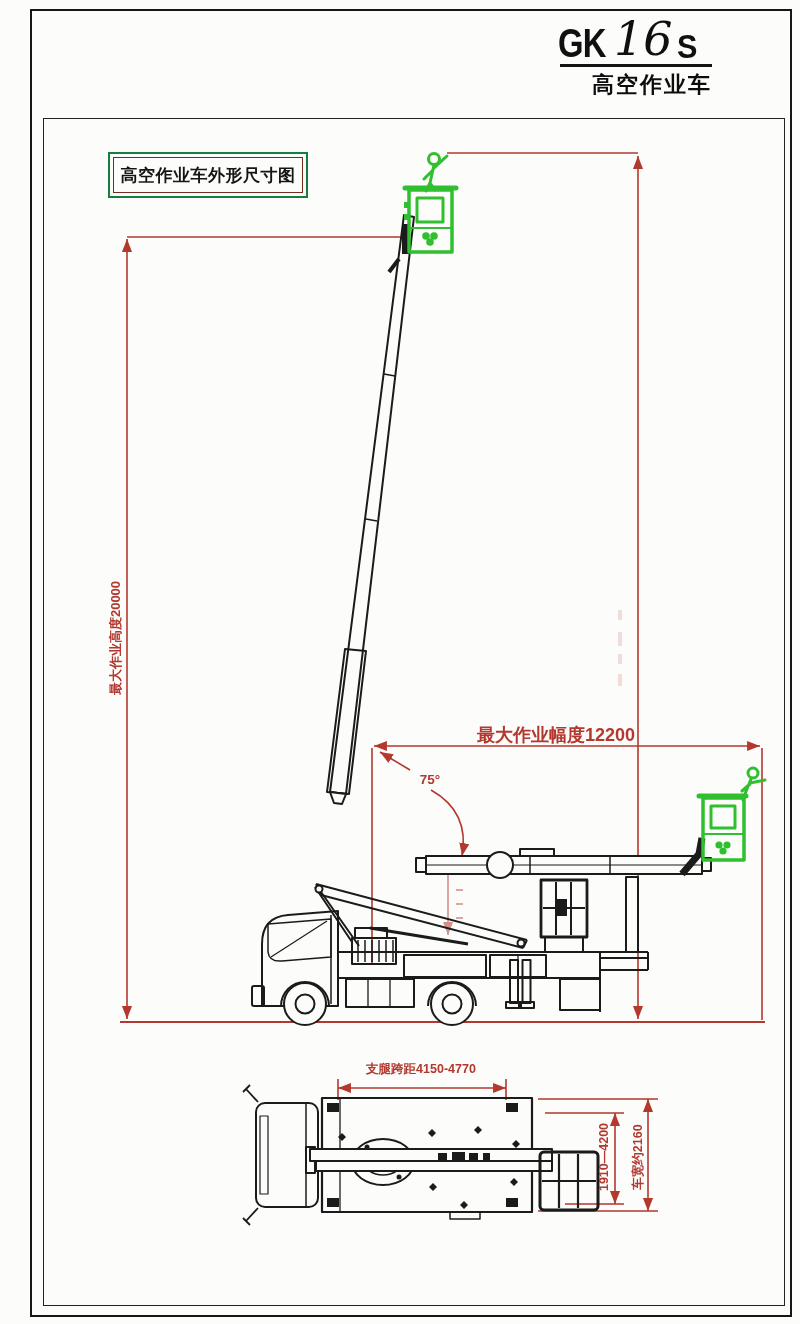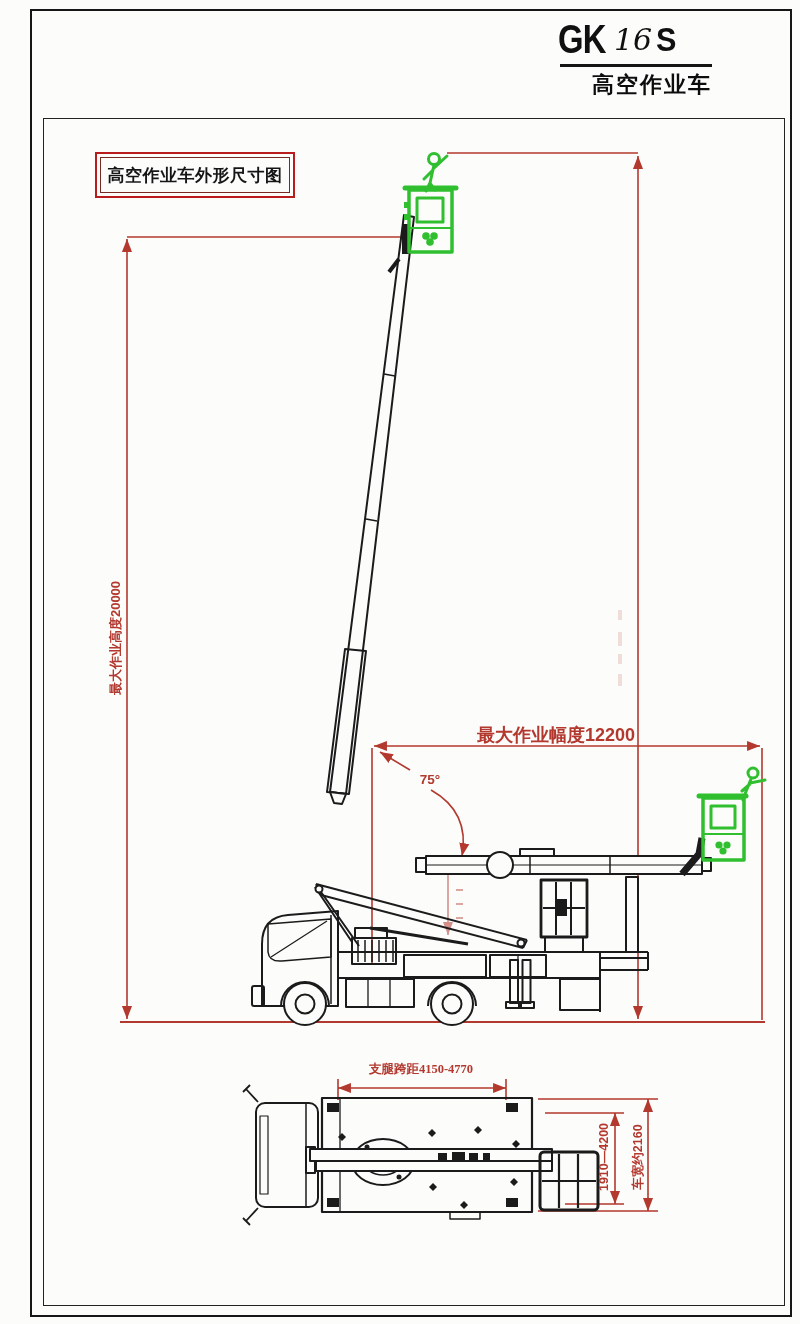--- a/index.html
+++ b/index.html
@@ -3,41 +3,41 @@
 <meta charset="utf-8">
 <style>
   html,body{margin:0;padding:0;background:#ffffff;}
   #page{position:relative;width:800px;height:1324px;background:#fcfcfb;
         font-family:"Liberation Sans",sans-serif;overflow:hidden;}
   .abs{position:absolute;}
   
   .outer-frame{left:30px;top:9px;width:758px;height:1304px;border:2.5px solid #161616;}
   .inner-frame{left:43px;top:118px;width:740px;height:1186px;border:1.5px solid #222;}
   
-  .title-row{left:558px;top:12px;width:158px;height:54px;display:flex;align-items:center;
+  .title-row{left:558px;top:12px;width:158px;height:54px;display:flex;align-items:flex-end;
              justify-content:flex-start;color:#101010;}
   .t-gk{font-weight:800;font-size:40px;letter-spacing:-1px;transform:scaleX(.82);transform-origin:left bottom;}
-  .t-16{font-family:"DejaVu Serif",serif;font-style:italic;font-size:30px;font-weight:500;margin-left:-2px;}
+  .t-16{font-family:"DejaVu Serif",serif;font-style:italic;font-size:46px;font-weight:500;margin-left:-2px;}
   .t-s{font-weight:800;font-size:34px;margin-left:4px;transform:scaleX(.9);transform-origin:left bottom;}
   .title-underline{left:560px;top:64px;width:152px;height:3px;background:#141414;}
   .title-sub{left:556px;top:70px;width:156px;text-align:right;font-size:22px;font-weight:800;
              letter-spacing:2px;color:#0d0d0d;white-space:nowrap;}
   
-  .caption-box{left:95px;top:152px;width:196px;height:42px;border:2px solid #b91c1c;
+  .caption-box{left:108px;top:152px;width:196px;height:42px;border:2px solid #15803d;
                outline:1px solid #772a22;outline-offset:-6px;display:flex;align-items:center;
                justify-content:center;font-size:17px;font-weight:700;color:#151515;
                letter-spacing:.5px;white-space:nowrap;background:#fcfcfb;}
   
   .dim{color:#b3382e;white-space:nowrap;font-weight:600;}
   .ctr{transform:translate(-50%,-50%);}
   .rot{transform:translate(-50%,-50%) rotate(-90deg);}
   .dim-height{left:116px;top:638px;font-size:13px;}
   .dim-outreach{left:556px;top:735px;font-size:18px;}
   .dim-angle{left:430px;top:779px;font-size:13.5px;}
-  .dim-outrigger{left:421px;top:1069px;font-size:12.5px;font-family:Liberation Serif, serif;}
+  .dim-outrigger{left:421px;top:1069px;font-size:12.5px;}
   .dim-extrange{left:604px;top:1157px;font-size:12.5px;}
   .dim-width{left:638px;top:1157px;font-size:12.5px;}
   svg{position:absolute;left:0;top:0;}
 </style>
 </head>
 <body>
 
 <div id="page">
 
   <div class="abs outer-frame"></div>

